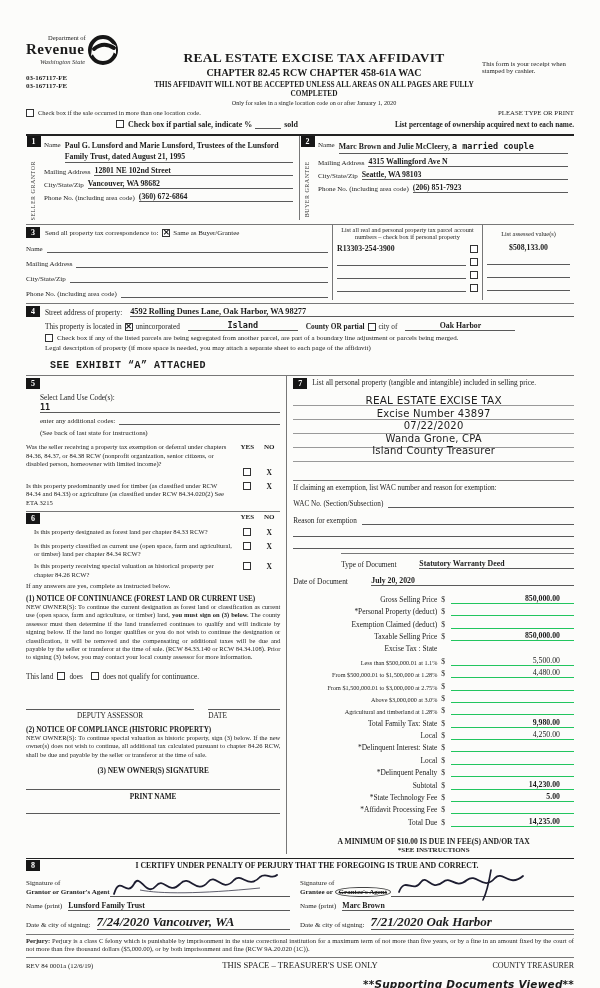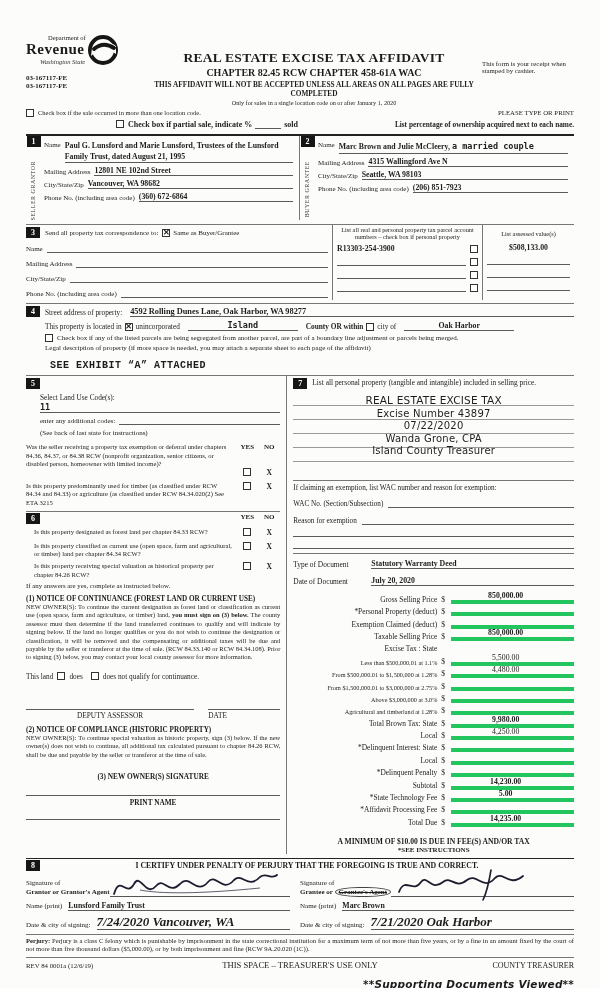--- a/index.html
+++ b/index.html
@@ -62,21 +62,21 @@
   .col-r { width:52.5%; border-left:1px solid #777; padding:2px 0 0 6px; }
   .q-row { display:flex; margin-top:4px; }
   .q-txt { flex:1; font-size:6.6px; line-height:1.25; padding-right:4px; }
   .q-cell { width:22px; flex:none; text-align:center; font-size:7.5px; }
   .notice-t { font-size:7.2px; font-weight:bold; margin-top:6px; }
   .notice-b { font-size:6.5px; line-height:1.3; text-align:justify; }
   .tax-row { display:flex; align-items:flex-end; height:12.4px; }
   .tax-lbl { width:148px; flex:none; text-align:right; font-size:7.4px; padding-right:4px; }
   .tax-lbl.sm2 { font-size:6.2px; }
   .tax-d { width:10px; flex:none; font-size:7.5px; }
-  .tax-val { flex:1; border-bottom:4px solid #22c55e; text-align:center; font-size:7.8px; padding-right:14px; }
+  .tax-val { flex:1; border-bottom:1px solid #22c55e; text-align:right; font-size:7.8px; padding-right:14px; }
   .tax-val.noul { border-bottom:none; }
   .stamp-zone { position:relative; height:84px; margin-top:3px; }
   .stamp-lines { position:absolute; inset:0; }
   .stamp-lines div { border-bottom:1px solid #999; height:14px; }
   .stamp { position:absolute; inset:0; text-align:center; font-family:"DejaVu Sans", sans-serif;
            font-size:10px; line-height:1.26; letter-spacing:.2px; color:#1d1d1d; padding-top:2px; }
   .stamp .s1 { font-size:10.5px; }
   
   .sec8 { border-top:1.5px solid #222; margin-top:4px; padding-top:1px; }
   .certify { display:flex; align-items:center; }
@@ -257,21 +257,21 @@
     <div class="flex" style="align-items:flex-end;">
       <span class="secno">4</span>
       <span style="margin-left:5px; font-size:7.3px;">Street address of property:</span>
       <span class="p-val ul grow" style="margin-left:8px; font-size:8.3px;">4592 Rolling Dunes Lane, Oak Harbor, WA  98277</span>
     </div>
     <div class="flex" style="align-items:flex-end; margin-top:3px; margin-left:19px;">
       <span style="font-size:7.3px;">This property is located in</span>
       <span class="cb" style="margin:0 3px;">✕</span>
       <span style="font-size:7.3px;">unincorporated</span>
       <span class="ul typed bold" style="width:110px; margin:0 8px; text-align:center; font-size:8.5px;">Island</span>
-      <span class="bold" style="font-size:7.3px;">County OR  within</span>
+      <span class="bold" style="font-size:7.3px;">County OR  partial</span>
       <span class="cb" style="margin:0 3px;"></span>
       <span style="font-size:7.3px;">city of</span>
       <span class="ul p-val" style="width:110px; margin-left:8px; text-align:center;">Oak Harbor</span>
     </div>
     <div class="flex" style="align-items:center; margin-top:3px; margin-left:19px;">
       <span class="cb"></span>
       <span style="margin-left:4px; font-size:7px;">Check box if any of the listed parcels are being segregated from another parcel, are part of a boundary line adjustment or parcels being merged.</span>
     </div>
     <div style="margin-top:2px; margin-left:19px; font-size:7px;">Legal description of property (if more space is needed, you may attach a separate sheet to each page of the affidavit)</div>
   </div>
@@ -348,21 +348,21 @@
         <span class="ul" style="flex:0.6;"></span>
       </div>
       <div class="flex" style="font-size:7.3px; margin-top:1px;">
         <span style="flex:1.4; text-align:center;">DEPUTY ASSESSOR</span>
         <span style="width:14px;"></span>
         <span style="flex:0.6; ">DATE</span>
       </div>
 
       <div class="notice-t">(2) NOTICE OF COMPLIANCE (HISTORIC PROPERTY)</div>
       <div class="notice-b">NEW OWNER(S):  To continue special valuation as historic property, sign (3) below.  If the new owner(s) does not wish to continue, all additional tax calculated pursuant to chapter 84.26 RCW, shall be due and payable by the seller or transferor at the time of sale.</div>
-      <div class="ctr bold" style="font-size:7.3px; margin-top:13px;">(3)  NEW OWNER(S) SIGNATURE</div>
+      <div class="ctr bold" style="font-size:7.3px; margin-top:7px;">(3)  NEW OWNER(S) SIGNATURE</div>
       <div class="ul" style="margin-top:14px;"></div>
       <div class="ctr bold" style="font-size:7.3px; margin-top:2px;">PRINT NAME</div>
       <div class="ul" style="margin-top:12px;"></div>
     </div>
 
     <div class="col-r">
       <div class="flex" style="align-items:flex-start;">
         <span class="secno">7</span>
         <span style="margin-left:5px; font-size:7.4px; line-height:1.3;">List all personal property (tangible and intangible) included in selling price.</span>
       </div>
@@ -388,21 +388,21 @@
         <span style="font-size:7.2px;">WAC No. (Section/Subsection)</span>
         <span class="ul grow" style="margin-left:5px;"></span>
       </div>
       <div class="flex" style="margin-top:9px; align-items:flex-end;">
         <span style="font-size:7.2px;">Reason for exemption</span>
         <span class="ul grow" style="margin-left:5px;"></span>
       </div>
       <div class="ul" style="margin-top:11px;"></div>
       <div class="ul" style="margin-top:11px; margin-bottom:2px;"></div>
 
-      <div class="flex" style="border-top:1px solid #777; margin-top:4px; padding-top:5px; align-items:flex-end;">
+      <div class="flex" style="border-top:1px solid #777; margin-top:4px; padding-top:5px; align-items:flex-end;margin-left:48px;">
         <span style="font-size:7.4px; width:78px; flex:none;">Type of Document</span>
         <span class="ul p-val grow">Statutory Warranty Deed</span>
       </div>
       <div class="flex" style="margin-top:7px; align-items:flex-end;">
         <span style="font-size:7.4px; width:78px; flex:none;">Date of Document</span>
         <span class="ul p-val grow">July 20, 2020</span>
       </div>
 
       <div style="margin-top:5px;">
         <div class="tax-row">
@@ -449,21 +449,21 @@
             <span class="tax-lbl sm2">Above $3,000,000 at 3.0%</span>
             <span class="tax-d">$</span>
             <span class="tax-val"></span>
           </div>
         <div class="tax-row">
             <span class="tax-lbl sm2">Agricultural and timberland at 1.28%</span>
             <span class="tax-d">$</span>
             <span class="tax-val"></span>
           </div>
         <div class="tax-row">
-            <span class="tax-lbl">Total Brown Tax: State</span>
+            <span class="tax-lbl">Total Family Tax: State</span>
             <span class="tax-d">$</span>
             <span class="tax-val bold">9,980.00</span>
           </div>
         <div class="tax-row">
             <span class="tax-lbl">Local</span>
             <span class="tax-d">$</span>
             <span class="tax-val">4,250.00</span>
           </div>
         <div class="tax-row">
             <span class="tax-lbl">*Delinquent Interest: State</span>

